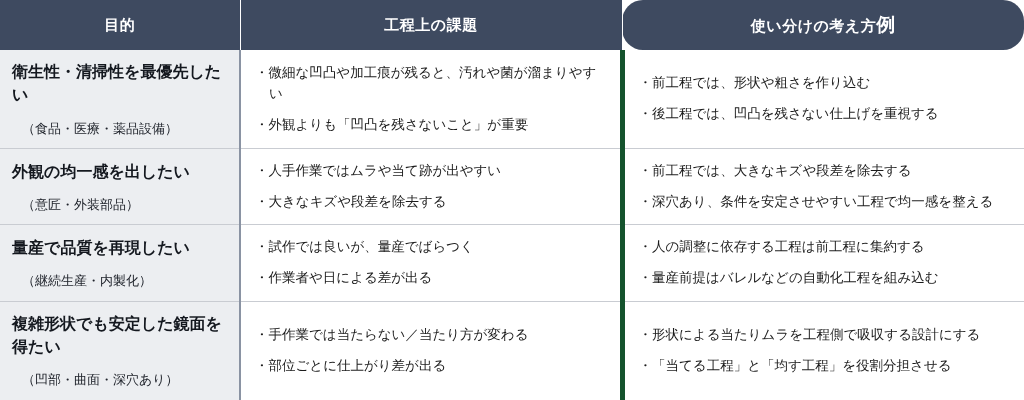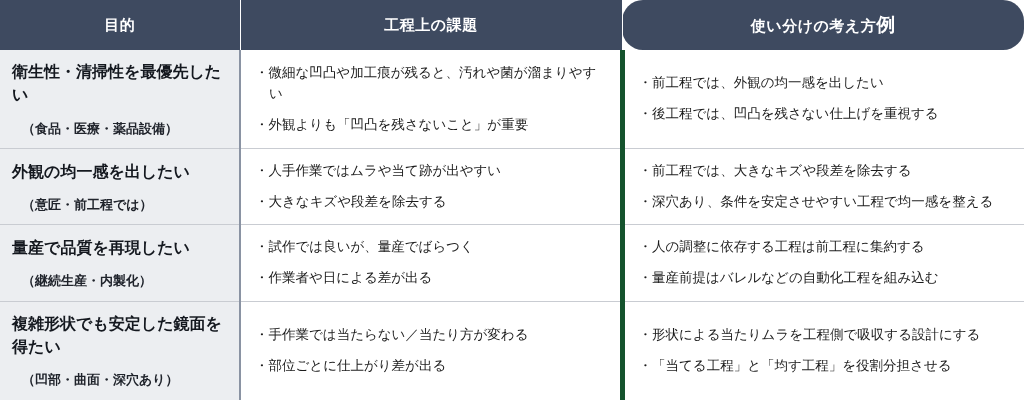--- a/index.html
+++ b/index.html
@@ -69,21 +69,21 @@
   td.body-cell.last { border-right: none; }
 
   .purpose-title {
     font-size: 16px;
     font-weight: bold;
     line-height: 1.45;
     color: #14181f;
   }
   .purpose-sub {
     font-size: 13px;
-    font-weight: bold;
+    font-weight: normal;
     line-height: 1.5;
     color: #20242c;
     margin-top: 12px;
     padding-left: 10px;
   }
 
   ul.bullets {
     list-style: none;
     margin: 0;
     padding: 0;
@@ -126,30 +126,30 @@
           <div class="purpose-sub">（食品・医療・薬品設備）</div>
         </td>
         <td class="body-cell">
           <ul class="bullets">
             <li><span class="bullet-mark">・</span><span>微細な凹凸や加工痕が残ると、汚れや菌が溜まりやすい</span></li>
             <li><span class="bullet-mark">・</span><span>外観よりも「凹凸を残さないこと」が重要</span></li>
           </ul>
         </td>
         <td class="body-cell last">
           <ul class="bullets">
-            <li><span class="bullet-mark">・</span><span>前工程では、外観の均一感を出したい</span></li>
+            <li><span class="bullet-mark">・</span><span>前工程では、形状や粗さを作り込む</span></li>
             <li><span class="bullet-mark">・</span><span>後工程では、凹凸を残さない仕上げを重視する</span></li>
           </ul>
         </td>
       </tr>
 
       <tr>
         <td class="purpose-cell">
           <div class="purpose-title">外観の均一感を出したい</div>
-          <div class="purpose-sub">（意匠・前工程では）</div>
+          <div class="purpose-sub">（意匠・外装部品）</div>
         </td>
         <td class="body-cell">
           <ul class="bullets">
             <li><span class="bullet-mark">・</span><span>人手作業ではムラや当て跡が出やすい</span></li>
             <li><span class="bullet-mark">・</span><span>大きなキズや段差を除去する</span></li>
           </ul>
         </td>
         <td class="body-cell last">
           <ul class="bullets">
             <li><span class="bullet-mark">・</span><span>前工程では、大きなキズや段差を除去する</span></li>

